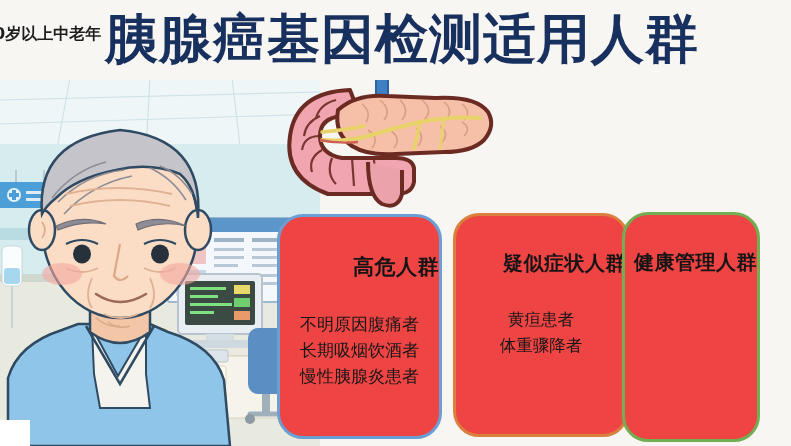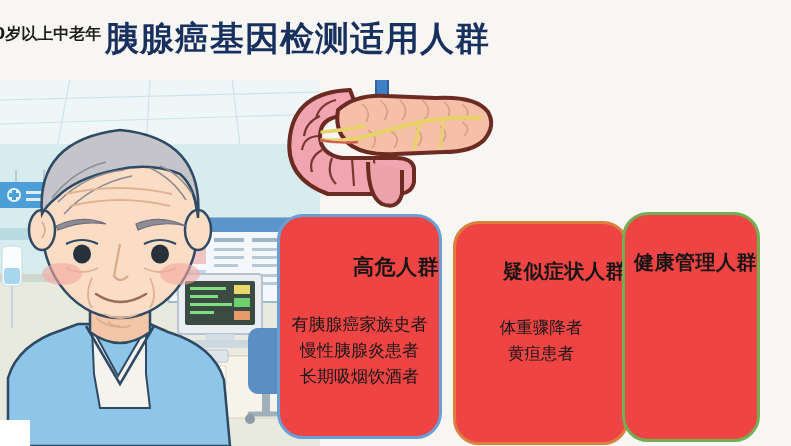--- a/index.html
+++ b/index.html
@@ -54,21 +54,21 @@
     color: #1d1d1d;
     letter-spacing: 0px;
     white-space: nowrap;
     z-index: 7;
     font-family: "DejaVu Sans", "Liberation Sans", sans-serif;
   }
   .main-title {
     position: absolute;
     left: 105px;
     top: 6px;
-    font-size: 34px;
+    font-size: 53px;
     line-height: 64px;
     font-weight: 700;
     color: #18305e;
     letter-spacing: 1px;
     white-space: nowrap;
     z-index: 8;
     font-family: "DejaVu Serif", "Liberation Serif", serif;
   }
 
   
@@ -103,21 +103,21 @@
   }
   .card.c1 {
     left: 277px;
     top: 214px;
     width: 165px;
     height: 225px;
     border: 3px solid #6b9fd4;
   }
   .card.c2 {
     left: 453px;
-    top: 221px;
+    top: 213px;
     width: 176px;
     height: 224px;
     border: 3px solid #da7f3e;
   }
   .card.c3 {
     left: 622px;
     top: 212px;
     width: 138px;
     height: 230px;
     border: 3px solid #73ae52;
@@ -362,31 +362,31 @@
 
   <div class="top-strip"></div>
   <div class="side-note">0岁以上中老年</div>
   <div class="main-title">胰腺癌基因检测适用人群</div>
 
   <div class="cards">
 
     <div class="card c1">
       <div class="card-title">高危人群</div>
       <ul class="card-list">
-        <li class="card-item">有胰腺癌家族史者</li>
+        <li class="card-item">不明原因腹痛者</li>
+        <li class="card-item">长期吸烟饮酒者</li>
         <li class="card-item">慢性胰腺炎患者</li>
-        <li class="card-item">长期吸烟饮酒者</li>
       </ul>
     </div>
 
     <div class="card c2">
       <div class="card-title">疑似症状人群</div>
       <ul class="card-list">
+        <li class="card-item">黄疸患者</li>
         <li class="card-item">体重骤降者</li>
-        <li class="card-item">黄疸患者</li>
       </ul>
     </div>
 
     <div class="card c3">
       <div class="card-title">健康管理人群</div>
     </div>
 
   </div>
 
   <div class="corner-paper"></div>

